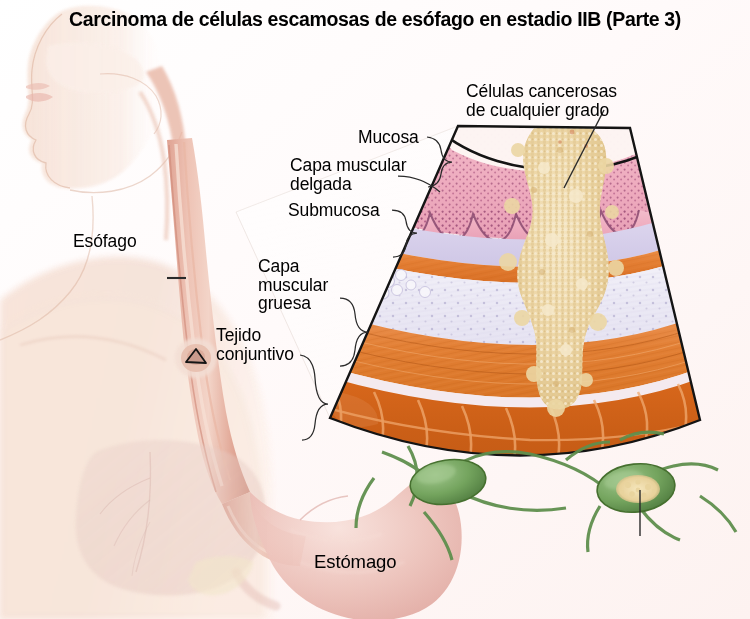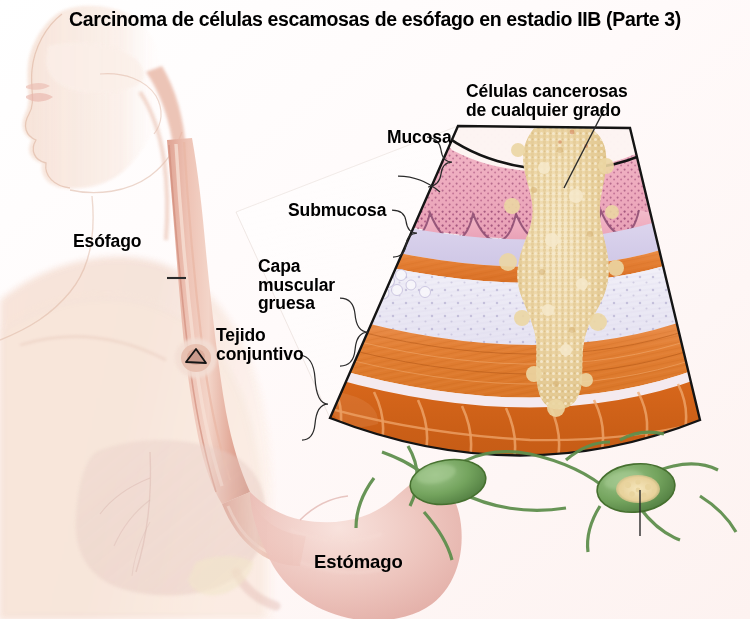--- a/index.html
+++ b/index.html
@@ -9,21 +9,21 @@
     font-family:"Liberation Sans", sans-serif;
     position:relative;
   }
   #stage{position:absolute;left:0;top:0;width:750px;height:619px;overflow:hidden;}
   #art{position:absolute;left:0;top:0;width:750px;height:619px;}
 
   .lbl{
     position:absolute;
     color:#000;
     font-family:"Liberation Sans", sans-serif;
-    font-weight:700;
+    font-weight:400;
     line-height:1.06;
     white-space:pre;
     letter-spacing:-0.1px;
   }
   #title{
     position:absolute;
     left:0;top:8px;width:750px;
     text-align:center;
     font-size:19.5px;
     font-weight:bold;
@@ -532,22 +532,24 @@
 
       <path d="M640,490 L640,536" stroke-width="1.4"></path>
     </g>
   </svg>
 
   <div id="title">Carcinoma de células escamosas de esófago en estadio IIB (Parte 3)</div>
 
   <div class="lbl lbl-17" style="left:466px; top:82px; text-align:left;">Células cancerosas
 de cualquier grado</div>
 
-  <div class="lbl lbl-17" style="left:358px; top:128px;margin-left:29px;">Mucosa</div>
-
+  <div class="lbl lbl-17" style="left:358px; top:128px;">Mucosa</div>
+
+  <div class="lbl lbl-17" style="left:290px; top:156px;">Capa muscular
+delgada</div>
 
   <div class="lbl lbl-17" style="left:288px; top:201px;">Submucosa</div>
 
   <div class="lbl lbl-17" style="left:258px; top:257px;">Capa
 muscular
 gruesa</div>
 
   <div class="lbl lbl-17" style="left:216px; top:326px;">Tejido
 conjuntivo</div>
 

